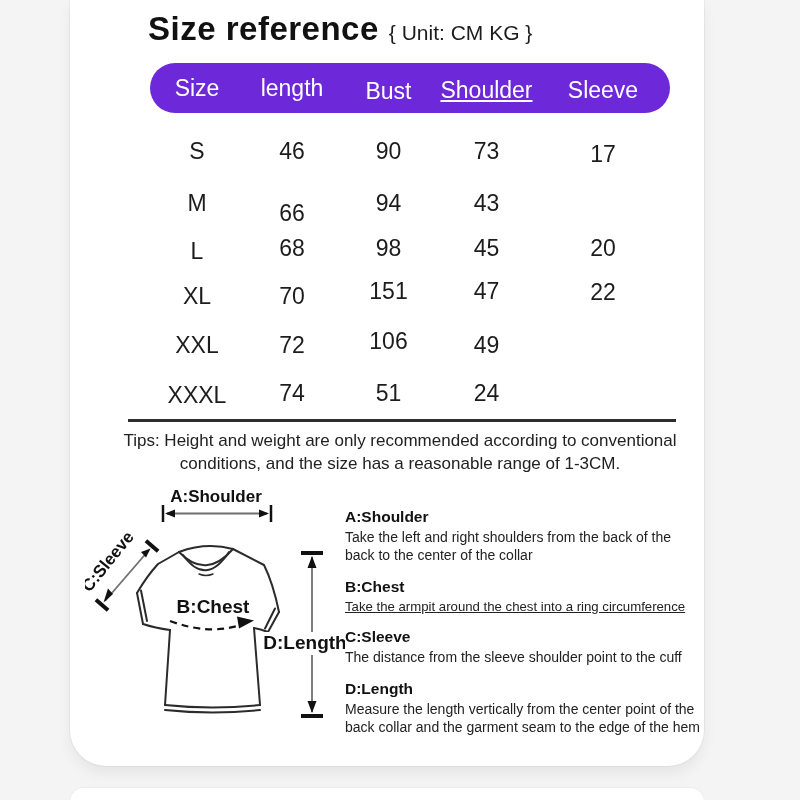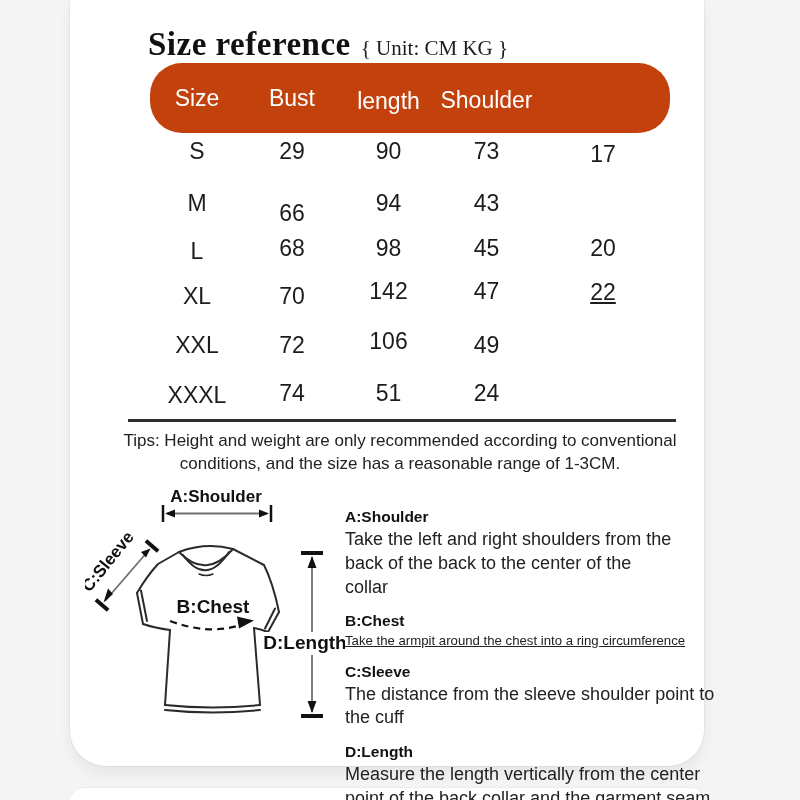--- a/index.html
+++ b/index.html
@@ -11,115 +11,116 @@
     background:#ffffff; border-radius:0 0 36px 36px;
     box-shadow:0 0 0 1px rgba(0,0,0,0.04), 0 8px 14px rgba(0,0,0,0.06);
   }
   .next-card {
     position:absolute; left:70px; top:788px; width:634px; height:14px;
     background:#ffffff; border-radius:14px 14px 0 0;
     box-shadow:0 0 0 1px rgba(0,0,0,0.03);
   }
 
   
-  .title-row { position:absolute; left:148px; top:26px; white-space:nowrap;font-family:Liberation Serif, serif; }
+  .title-row { position:absolute; left:148px; top:10px; white-space:nowrap; }
   .title-row .main { font-size:33px; font-weight:bold; color:#111; letter-spacing:0.5px; }
   .title-row .unit { font-size:21px; color:#1c1c1c; margin-left:10px; }
 
   
   .tbl-head {
-    position:absolute; left:150px; top:63px; width:520px; height:70px;
-    background:#c2410c; border-radius:32px;
+    position:absolute; left:150px; top:63px; width:520px; height:50px;
+    background:#6d28d9; border-radius:32px;
     display:grid; grid-template-columns:94px 96px 97px 99px 134px;
     align-items:center; color:#fff; font-size:23px;
   }
   .tbl-head .hcell { text-align:center; }
   .tbl-head .hcell:nth-child(3){ transform:translateY(3px); }
-  .tbl-head .hcell:nth-child(4){ transform:translateY(2px); }
+  .tbl-head .hcell:nth-child(4){ transform:translateY(2px);text-decoration:underline; }
   .tbl-head .hcell:nth-child(5){ transform:translateY(2px); }
 
   .tbl-body { position:absolute; left:150px; top:127px; width:520px; }
   .trow {
     height:48.5px; display:grid; grid-template-columns:94px 96px 97px 99px 134px;
     align-items:center; font-size:23px; color:#1c1c1c;
   }
   .trow .cell { text-align:center; }
   .trow:nth-child(1) .cell:nth-child(5){ transform:translateY(3px); }
   .trow:nth-child(2) .cell:nth-child(2){ transform:translateY(-4px);margin-top:28px; }
   .trow:nth-child(3) .cell:nth-child(1){ transform:translateY(3px); }
   .trow:nth-child(4) .cell:nth-child(3){ transform:translateY(-5px); }
   .trow:nth-child(4) .cell:nth-child(4){ transform:translateY(-5px); }
-  .trow:nth-child(4) .cell:nth-child(5){ transform:translateY(-4px);text-decoration:underline; }
+  .trow:nth-child(4) .cell:nth-child(5){ transform:translateY(-4px); }
   .trow:nth-child(5) .cell:nth-child(3){ transform:translateY(-4px);text-align:center; }
   .trow:nth-child(6) .cell:nth-child(1){ transform:translateY(2px); }
 
   .divider { position:absolute; left:128px; top:419px; width:548px; height:3px; background:#2e2e2e; }
 
   .tips {
     position:absolute; left:110px; top:429px; width:580px;
     text-align:center; font-size:17px; color:#222; line-height:1.38;
   }
 
   
   .diagram { position:absolute; left:85px; top:483px; width:260px; height:258px; }
   .diagram text { fill:#111; font-family:"Liberation Sans", sans-serif; }
 
   
   .guide {
     position:absolute; left:345px; top:508px; width:372px;
     display:flex; flex-direction:column; gap:13px;
   }
   .guide h3 { font-size:15.5px; font-weight:bold; color:#111; margin-bottom:2px; }
-  .guide p  { font-size:18px; color:#222; line-height:1.32; }
+  .guide p  { font-size:14px; color:#222; line-height:1.32; }
   .guide .g-item:nth-child(1) p { max-width:332px; }
   .guide .g-item:nth-child(2) p { white-space:nowrap; font-size:13.2px;text-decoration:underline; }
   .guide .g-item:nth-child(4) p { max-width:372px; }
 </style>
 </head>
 <body>
 
 <div class="card"></div>
 <div class="next-card"></div>
 
 <div class="title-row">
   <span class="main">Size reference</span><span class="unit">{ Unit: CM KG }</span>
 </div>
 
 <div class="tbl-head">
   <div class="hcell">Size</div>
+  <div class="hcell">length</div>
   <div class="hcell">Bust</div>
-  <div class="hcell">length</div>
   <div class="hcell">Shoulder</div>
+  <div class="hcell">Sleeve</div>
 </div>
 
 <div class="tbl-body">
   <div class="trow">
     <div class="cell">S</div>
-    <div class="cell">29</div>
+    <div class="cell">46</div>
     <div class="cell">90</div>
     <div class="cell">73</div>
     <div class="cell">17</div>
   </div>
   <div class="trow">
     <div class="cell">M</div>
     <div class="cell">66</div>
     <div class="cell">94</div>
     <div class="cell">43</div>
   </div>
   <div class="trow">
     <div class="cell">L</div>
     <div class="cell">68</div>
     <div class="cell">98</div>
     <div class="cell">45</div>
     <div class="cell">20</div>
   </div>
   <div class="trow">
     <div class="cell">XL</div>
     <div class="cell">70</div>
-    <div class="cell">142</div>
+    <div class="cell">151</div>
     <div class="cell">47</div>
     <div class="cell">22</div>
   </div>
   <div class="trow">
     <div class="cell">XXL</div>
     <div class="cell">72</div>
     <div class="cell">106</div>
     <div class="cell">49</div>
   </div>
   <div class="trow">

